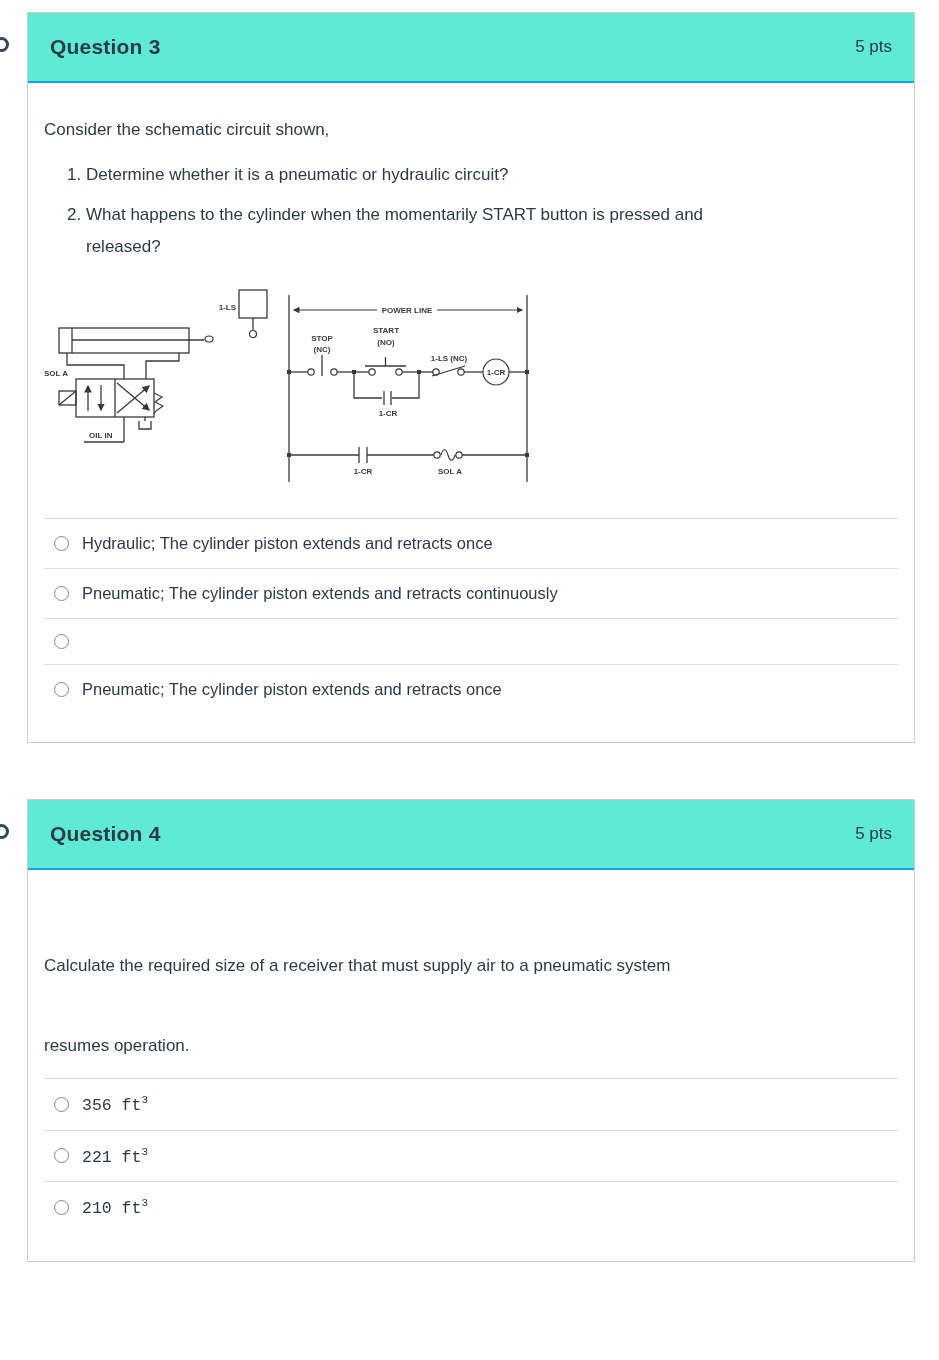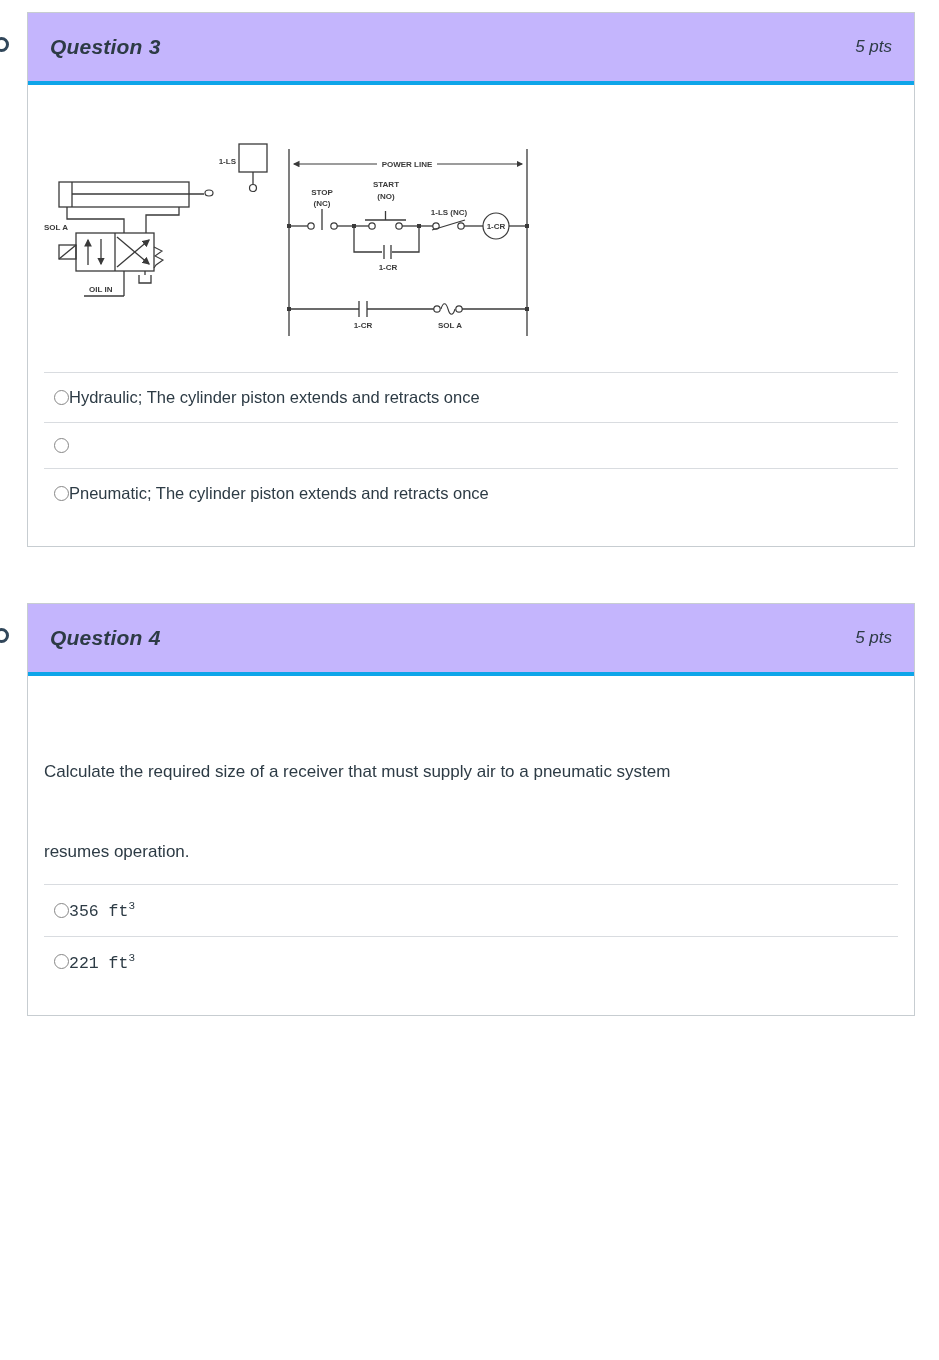--- a/index.html
+++ b/index.html
@@ -22,36 +22,35 @@
   .nav-marker {
     position: absolute;
     left: -34px; top: 24px;
     width: 15px; height: 15px;
     border: 3px solid #31475a;
     border-radius: 50%;
     background: transparent;
   }
   .q-header {
     display: flex; justify-content: space-between; align-items: center;
-    background: #c4b5fd;
-    border-bottom: 4px solid #0ea5e9;
+    background: #5eead4;
+    border-bottom: 2px solid #0ea5e9;
     padding: 22px 22px;
-    font-style: italic;
   }
   .q-title { font-size: 21px; font-weight: bold; letter-spacing: .2px; }
   .q-pts { font-size: 17px; text-align: center; }
   .q-body { padding: 32px 16px 28px; }
   .q-text { font-size: 17px; line-height: 30px; }
   .q-intro { margin: 0 0 14px 0; }
   ol.q-list { margin: 14px 0 0 0; padding-left: 42px; font-size: 17px; }
   ol.q-list li { line-height: 32px; margin-bottom: 8px; }
   .diagram-wrap { margin: 20px 0 30px 0; }
   .answers { margin-top: 4px; }
   .answer-row {
-    display: flex; align-items: center; 
+    display: flex; align-items: center; gap: 13px;
     padding: 15px 10px;
     border-top: 1px solid #d9dce0;
     font-size: 16.5px;
   }
   .radio {
     width: 15px; height: 15px; flex: 0 0 15px;
     border: 1.5px solid #878787; border-radius: 50%;
     background: #fff;
   }
   .answer-label sup { font-size: 11px; }
@@ -73,20 +72,30 @@
 <body>
 
 <div class="question-card card-q3">
   <div class="nav-marker"></div>
   <div class="q-header">
     <span class="q-title">Question 3</span>
     <span class="q-pts">5 pts</span>
   </div>
   <div class="q-body">
     <div class="q-text">
+      <p class="q-intro">Consider the schematic circuit shown,</p>
+      <ol class="q-list">
+        <li>
+          <div>Determine whether it is a pneumatic or hydraulic circuit?</div>
+        </li>
+        <li>
+          <div>What happens to the cylinder when the momentarily START button is pressed and</div>
+          <div>released?</div>
+        </li>
+      </ol>
     </div>
 
     <div class="diagram-wrap">
       <svg class="circuit" width="495" height="205" viewBox="0 0 495 205">
         <defs>
           <marker id="arw" markerWidth="7" markerHeight="7" refX="5" refY="3" orient="auto">
             <path d="M0,0 L6,3 L0,6 z" fill="#3a3a3a"></path>
           </marker>
         </defs>
 
@@ -195,20 +204,24 @@
       </svg>
     </div>
 
     <div class="answers">
       <div class="answer-row">
         <span class="radio"></span>
         <span class="answer-label">Hydraulic; The cylinder piston extends and retracts once</span>
       </div>
       <div class="answer-row">
         <span class="radio"></span>
+        <span class="answer-label">Pneumatic; The cylinder piston extends and retracts continuously</span>
+      </div>
+      <div class="answer-row">
+        <span class="radio"></span>
       </div>
       <div class="answer-row">
         <span class="radio"></span>
         <span class="answer-label">Pneumatic; The cylinder piston extends and retracts once</span>
       </div>
     </div>
   </div>
 </div>
 
 <div class="question-card card-q4">
@@ -225,15 +238,19 @@
 
     <div class="answers q4-answers">
       <div class="answer-row">
         <span class="radio"></span>
         <span class="answer-label"><span>356 ft</span><sup>3</sup></span>
       </div>
       <div class="answer-row">
         <span class="radio"></span>
         <span class="answer-label"><span>221 ft</span><sup>3</sup></span>
       </div>
+      <div class="answer-row">
+        <span class="radio"></span>
+        <span class="answer-label"><span>210 ft</span><sup>3</sup></span>
+      </div>
     </div>
   </div>
 </div>
 
 </body></html>

